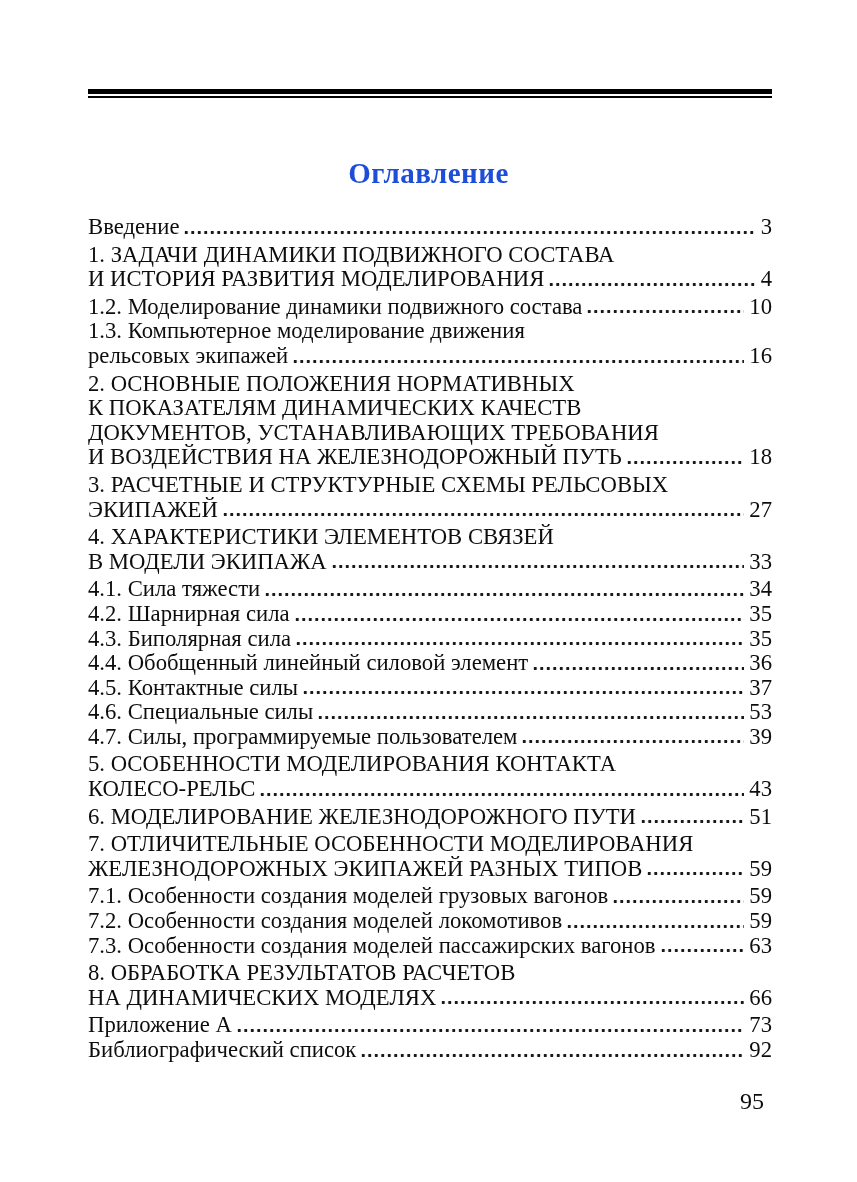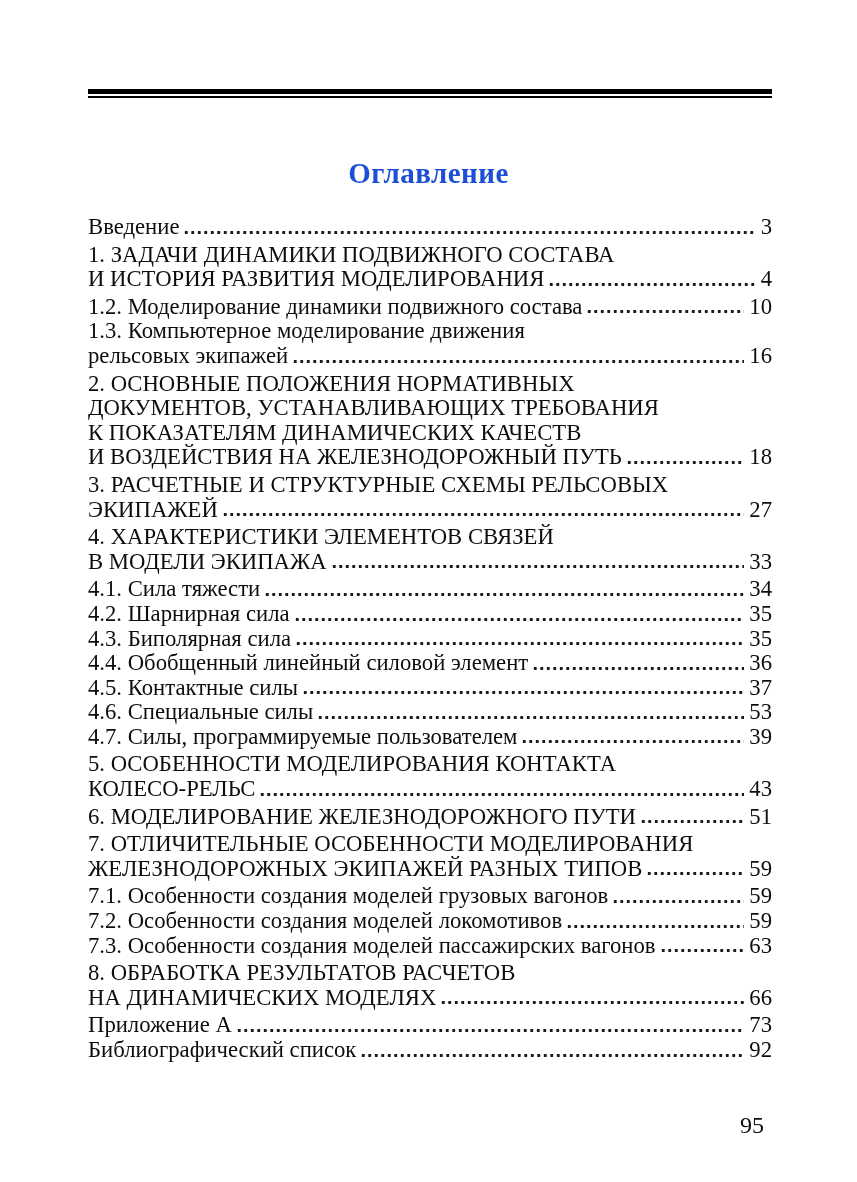--- a/index.html
+++ b/index.html
@@ -66,21 +66,20 @@
     text-align: right;
   }
   .folio {
     position: absolute;
     top: 1088px;
     left: 88px;
     width: 676px;
     text-align: right;
     font-size: 24px;
     color: #0d0d0d;
-    margin-top: 24px;
   }
 </style>
 </head>
 <body>
 
 <div class="page">
   <div class="top-rule"></div>
   <h1 class="doc-title">Оглавление</h1>
   <div class="toc" id="toc-list">
       <div class="entry plain">
@@ -108,22 +107,22 @@
       <div class="entry plain">
         <div class="line">1.3. Компьютерное моделирование движения</div>
         <div class="line leader-row">
           <span class="txt">рельсовых экипажей</span>
           <span class="dots"></span>
           <span class="pg">16</span>
         </div>
       </div>
       <div class="entry chapter">
         <div class="line">2. ОСНОВНЫЕ ПОЛОЖЕНИЯ НОРМАТИВНЫХ</div>
+        <div class="line">К ПОКАЗАТЕЛЯМ ДИНАМИЧЕСКИХ КАЧЕСТВ</div>
         <div class="line">ДОКУМЕНТОВ, УСТАНАВЛИВАЮЩИХ ТРЕБОВАНИЯ</div>
-        <div class="line">К ПОКАЗАТЕЛЯМ ДИНАМИЧЕСКИХ КАЧЕСТВ</div>
         <div class="line leader-row">
           <span class="txt">И ВОЗДЕЙСТВИЯ НА ЖЕЛЕЗНОДОРОЖНЫЙ ПУТЬ</span>
           <span class="dots"></span>
           <span class="pg">18</span>
         </div>
       </div>
       <div class="entry chapter">
         <div class="line">3. РАСЧЕТНЫЕ И СТРУКТУРНЫЕ СХЕМЫ РЕЛЬСОВЫХ</div>
         <div class="line leader-row">
           <span class="txt">ЭКИПАЖЕЙ</span>

